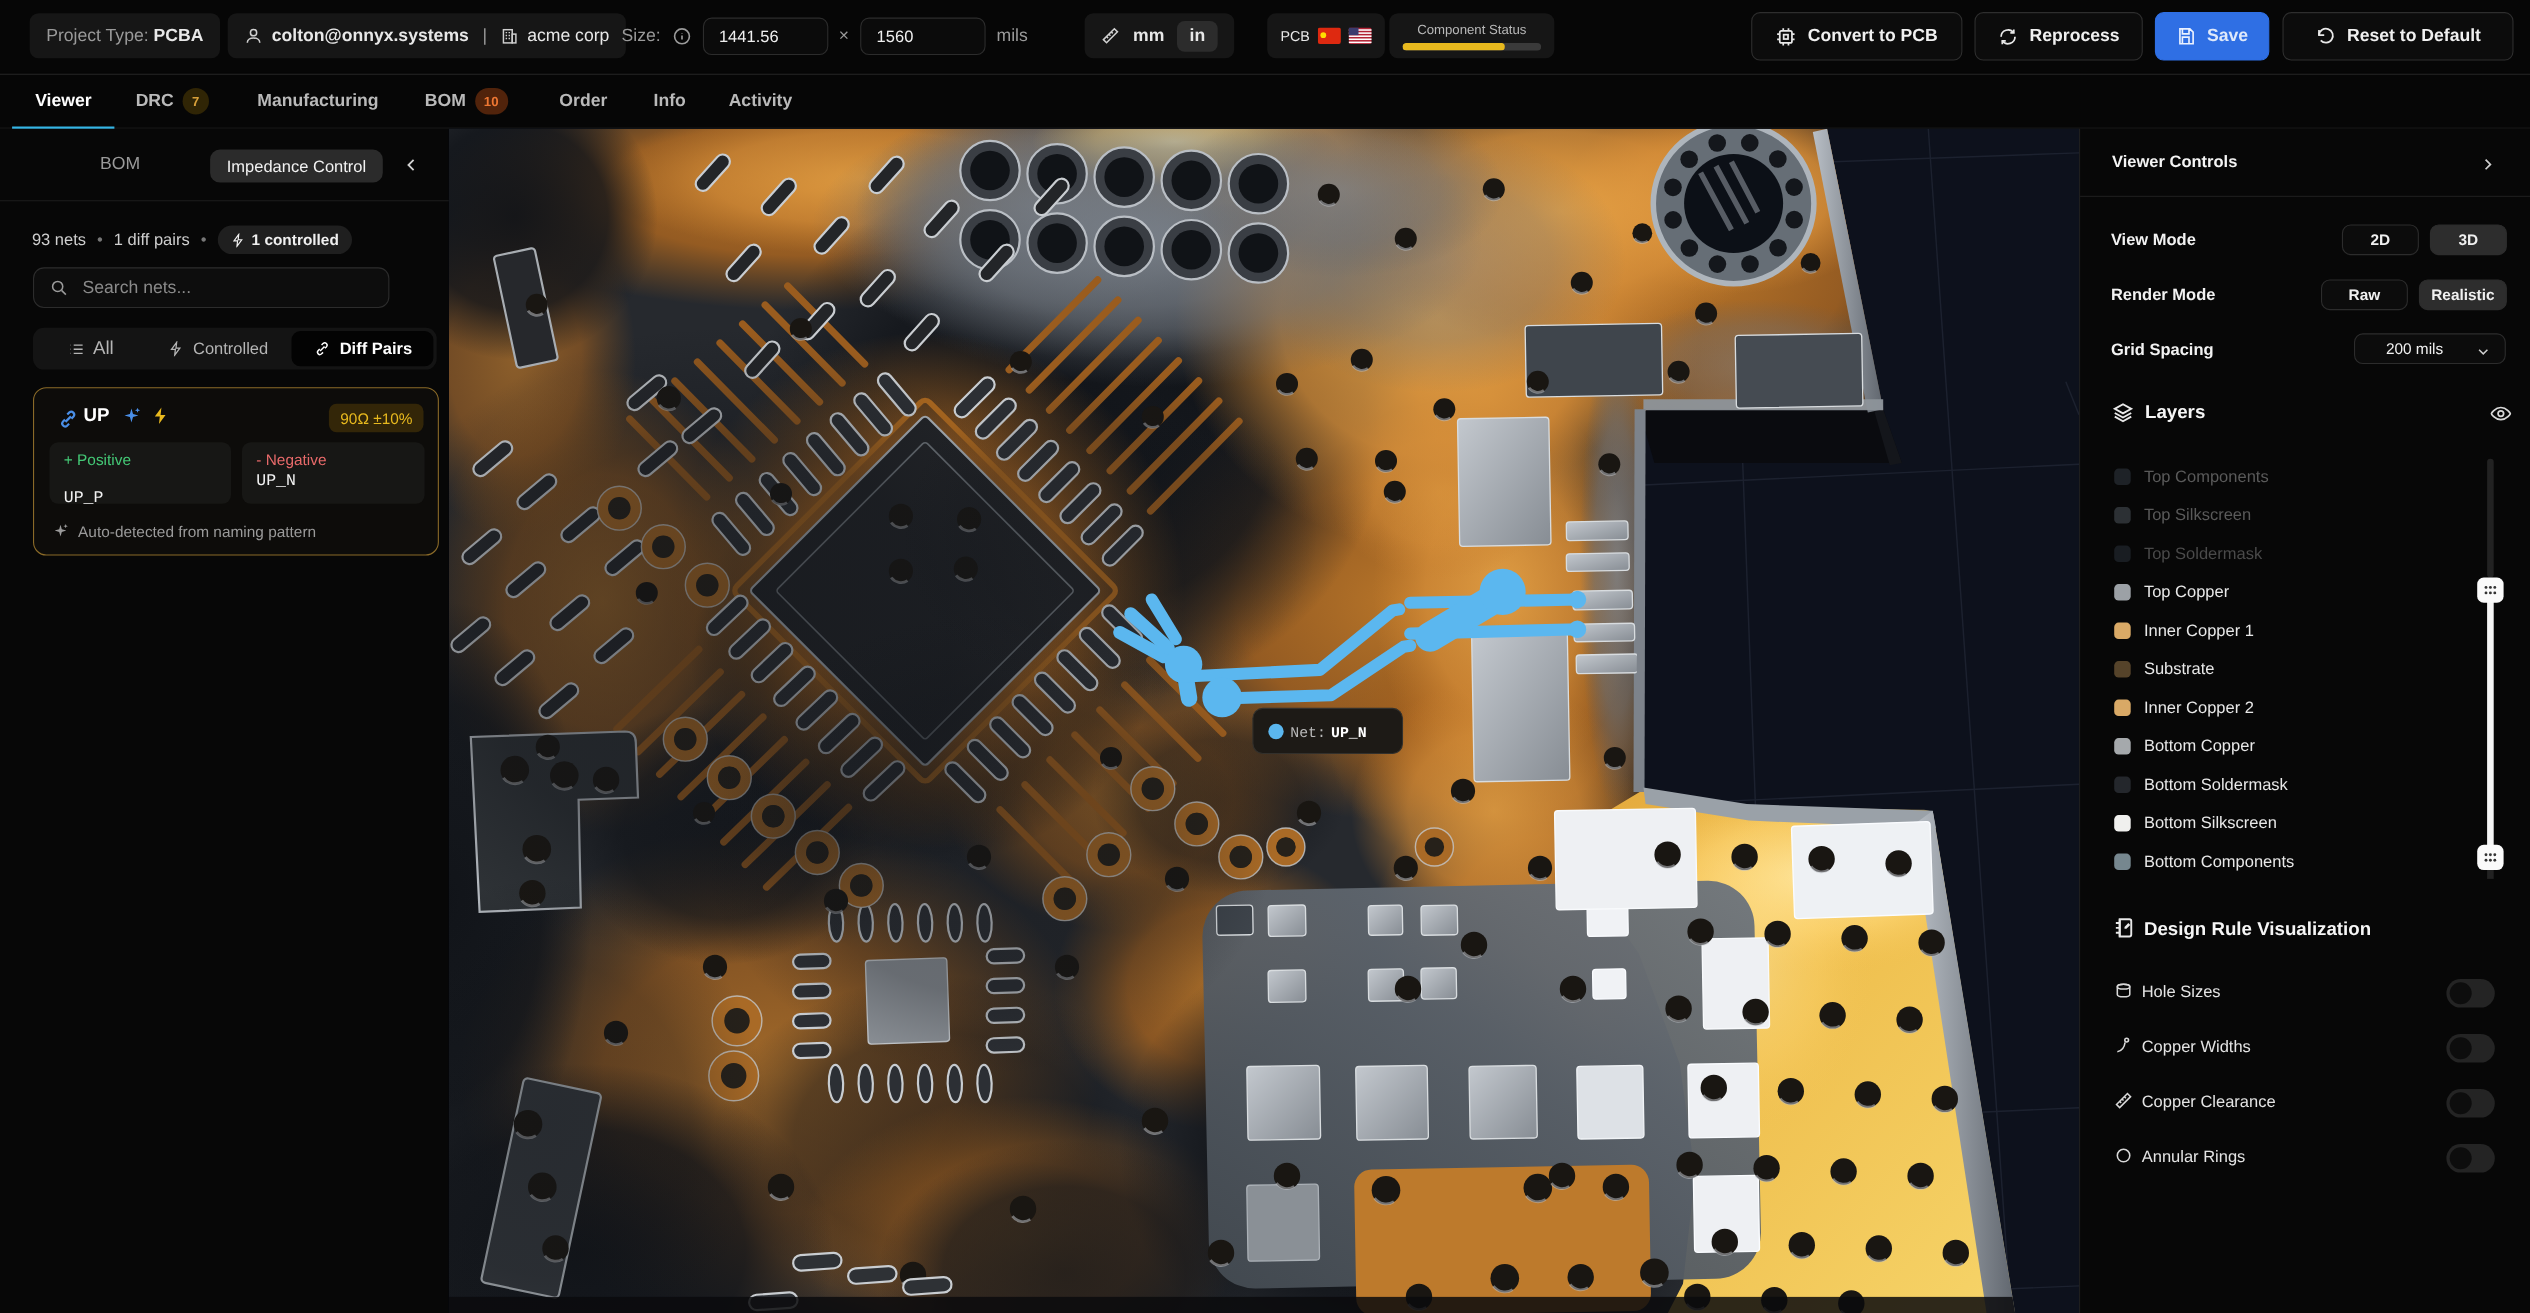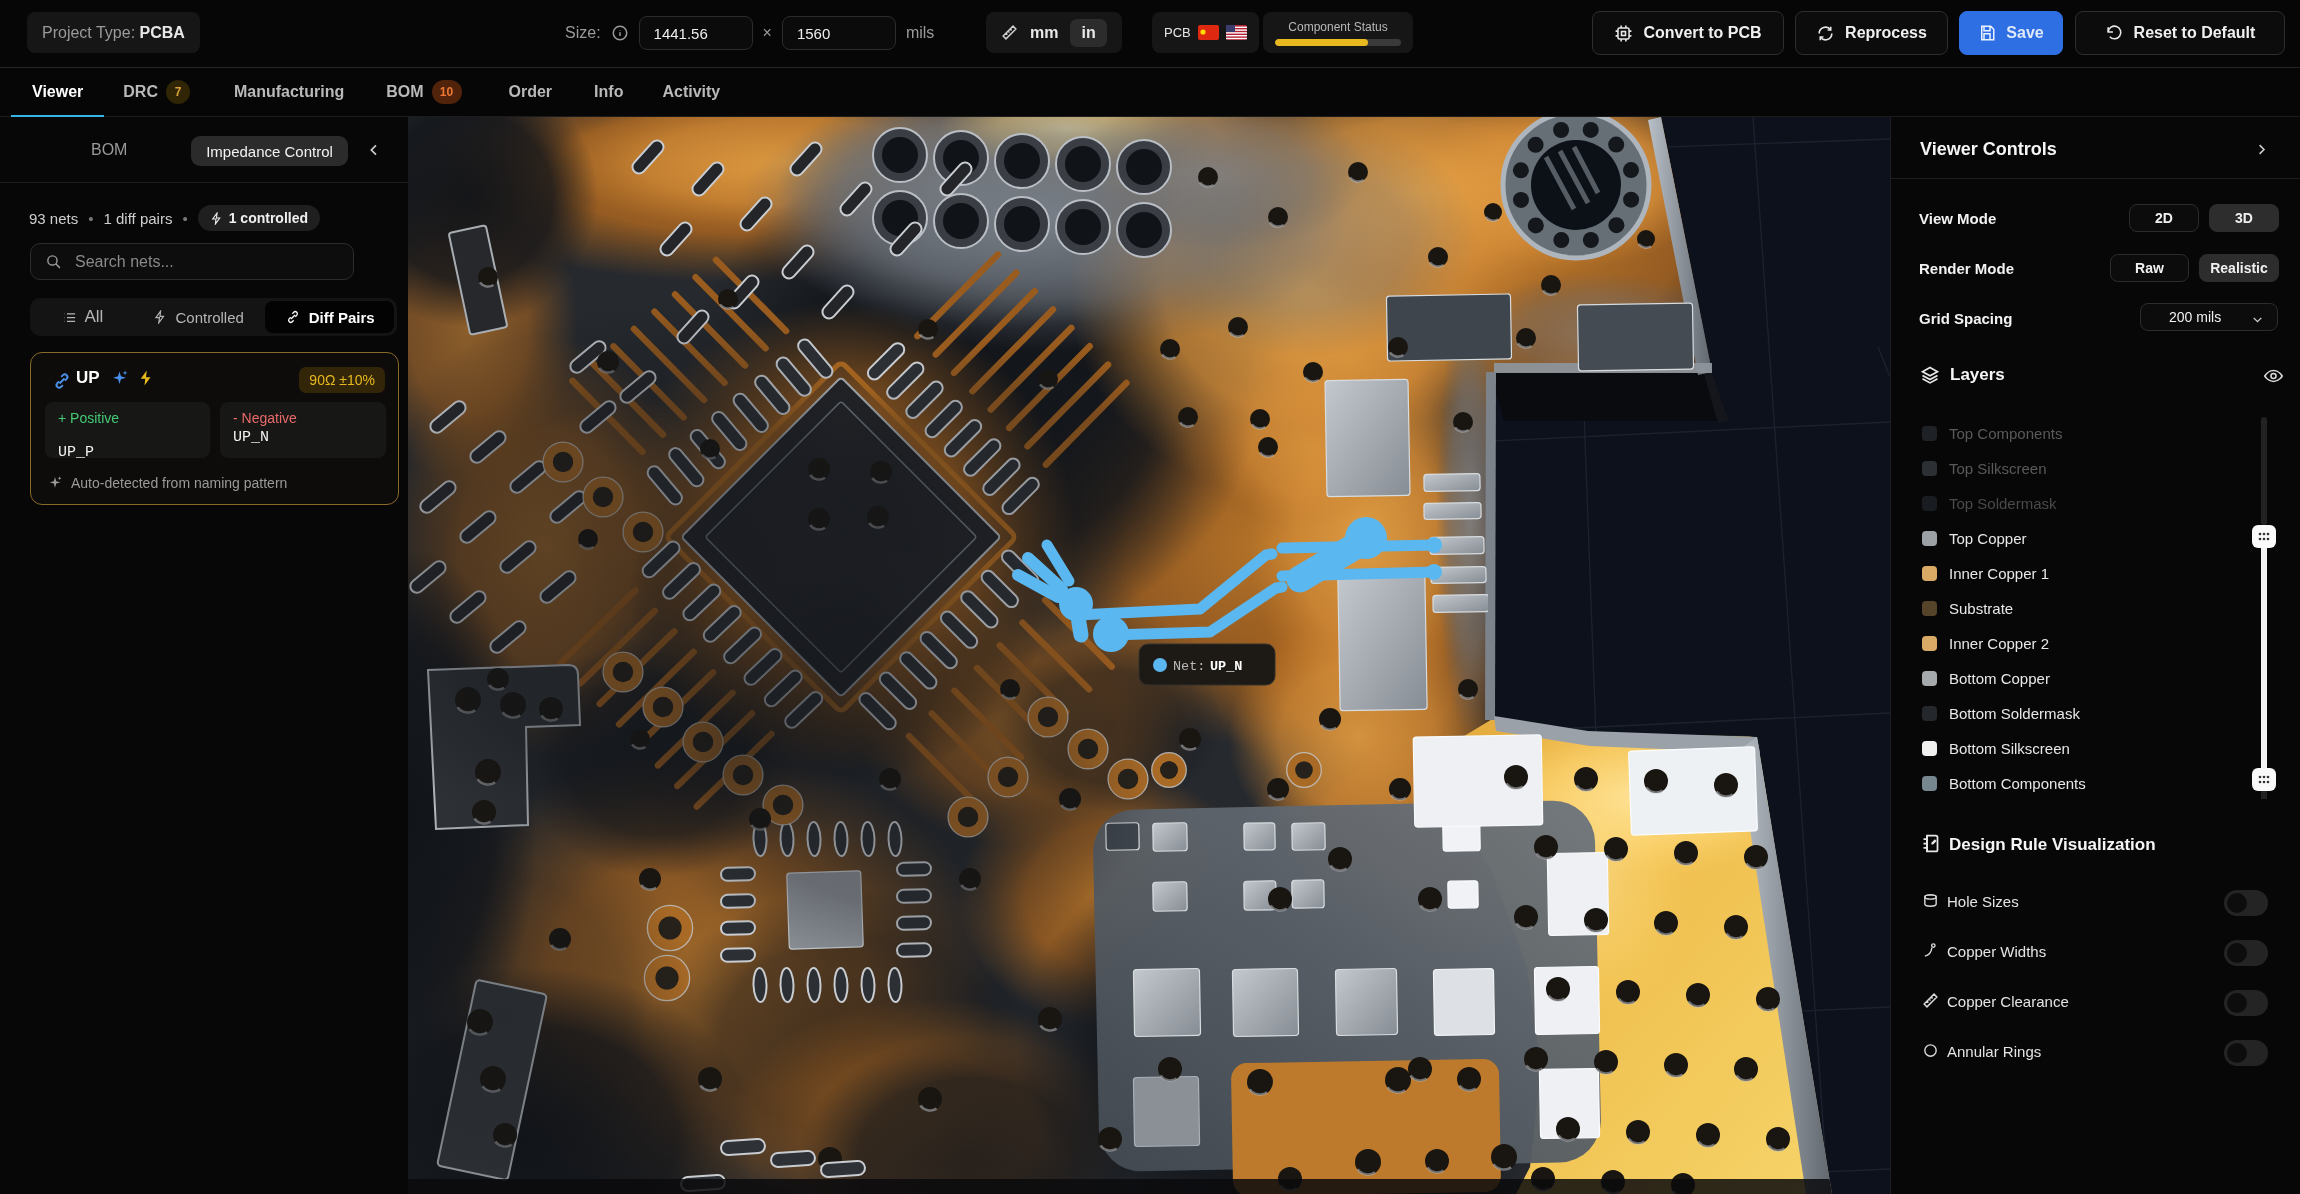--- a/index.html
+++ b/index.html
@@ -35,20 +35,34 @@
   border-radius:50%; background:#0d0d0d; }
 </style>
 </head>
 <body>
 
 <div class="topbar">
   <div class="pill" style="left:27px;">
       <span class="gray">Project Type:&nbsp;</span>
       <b>PCBA</b>
     </div>
+  <div class="pill" style="left:207px; gap:8px;">
+    <svg width="17" height="17" viewBox="0 0 24 24" fill="none" stroke="#cfcfcf" stroke-width="2">
+        <circle cx="12" cy="8" r="4"></circle>
+        <path d="M4 21c0-4 4-6 8-6s8 2 8 6"></path>
+      </svg>
+    <b>colton@onnyx.systems</b>
+      <span class="gray">&nbsp;|&nbsp;</span>
+    <svg width="16" height="16" viewBox="0 0 24 24" fill="none" stroke="#cfcfcf" stroke-width="2">
+        <rect x="4" y="3" width="12" height="18"></rect>
+        <rect x="16" y="9" width="5" height="12"></rect>
+        <path d="M7 7h2M11 7h2M7 11h2M11 11h2M7 15h2M11 15h2"></path>
+      </svg>
+    <span>acme corp</span>
+  </div>
   <div style="position:absolute; left:565px; top:13px; height:40px; display:flex; align-items:center; gap:10px;">
     <span class="gray" style="font-size:16px;">Size:</span>
     <svg width="18" height="18" viewBox="0 0 24 24" fill="none" stroke="#9a9a9a" stroke-width="2">
         <circle cx="12" cy="12" r="9"></circle>
         <path d="M12 11v5M12 8v.5"></path>
       </svg>
     <div class="inp" style="width:114px;">1441.56</div>
     <span class="gray">×</span>
     <div class="inp" style="width:114px;">1560</div>
     <span class="gray" style="font-size:16px;">mils</span>
@@ -765,21 +779,21 @@
         <circle cx="1026" cy="455" r="8"></circle>
       </g>
       <rect x="731" y="527" width="136" height="41" rx="9" fill="#1d1a16" stroke="#32302c" stroke-width="1"></rect>
       <circle cx="752" cy="548" r="7" fill="#5bb7ef"></circle>
       <text x="765" y="553" font-family="Liberation Mono, monospace" font-size="13.5" fill="#b9b9b9">Net:</text>
       <text x="802" y="553" font-family="Liberation Mono, monospace" font-size="13.5" font-weight="bold" fill="#ffffff">UP_N</text>
     </svg></div>
 
 <div class="rpanel">
   <div style="position:absolute; left:0; top:0; width:410px; height:62px; border-bottom:1px solid #1e1e1e;">
-    <b style="position:absolute; left:29px; top:22px; color:#f5f5f5; font-size:18px;">Viewer Controls</b>
+    <b style="position:absolute; left:29px; top:22px; color:#f5f5f5; font-size:15px;">Viewer Controls</b>
     <svg style="position:absolute; left:363px; top:25px;" width="15" height="15" viewBox="0 0 24 24" fill="none" stroke="#cfcfcf" stroke-width="2.5">
         <path d="M9 5l7 7-7 7"></path>
       </svg>
   </div>
   <div class="seclbl" style="position:absolute; left:28px; top:93px;">View Mode</div>
   <div class="togglebtn" style="position:absolute; left:238px; top:87px; width:70px;">2D</div>
   <div class="togglebtn act" style="position:absolute; left:318px; top:87px; width:70px;">3D</div>
   <div class="seclbl" style="position:absolute; left:28px; top:143px;">Render Mode</div>
   <div class="togglebtn" style="position:absolute; left:219px; top:137px; width:79px;">Raw</div>
   <div class="togglebtn act" style="position:absolute; left:308px; top:137px; width:80px;">Realistic</div>

